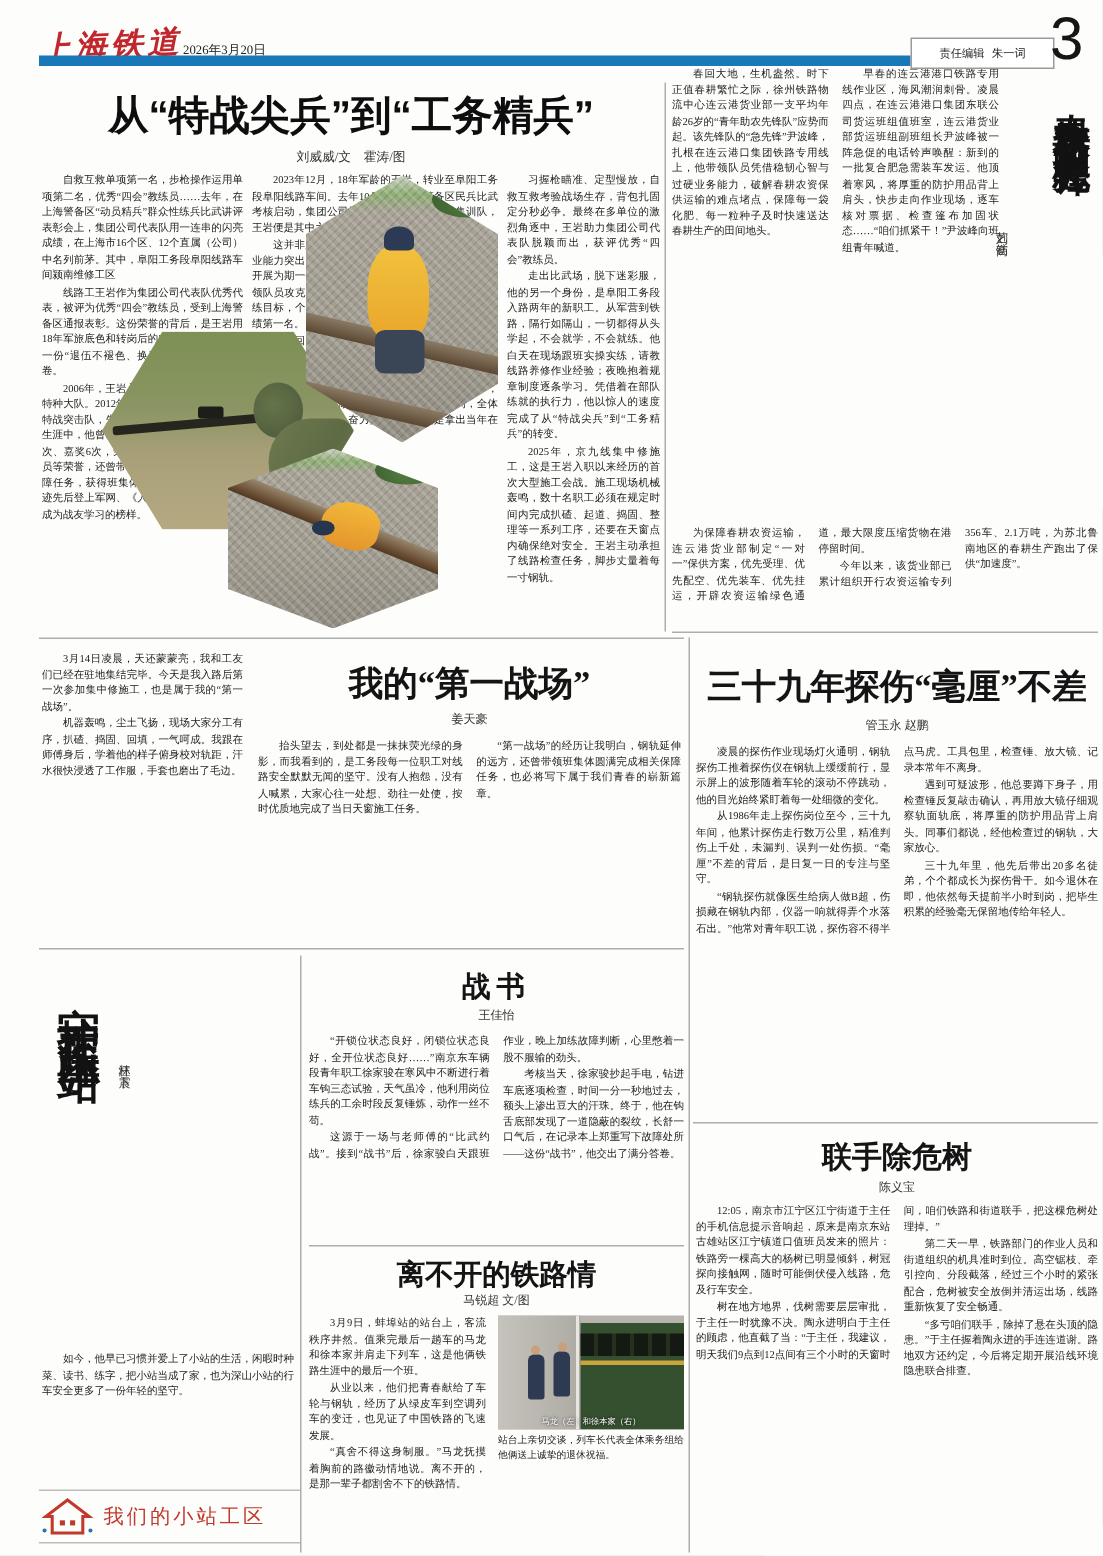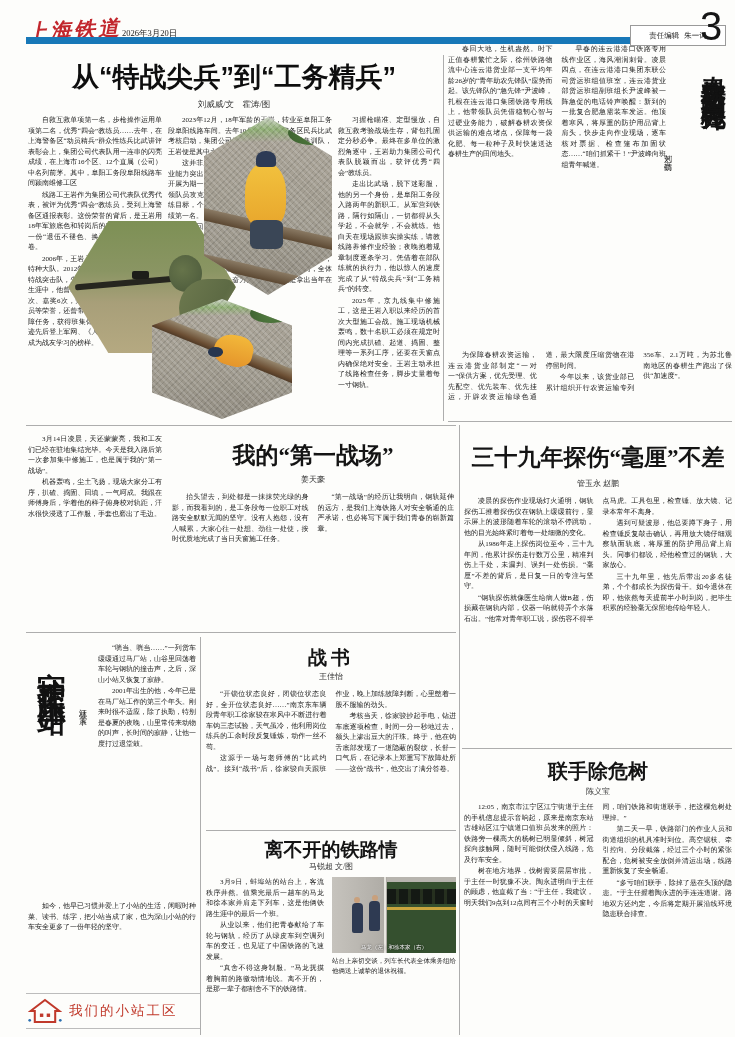--- a/index.html
+++ b/index.html
@@ -10,21 +10,21 @@
   .hr{position:absolute;height:1px;background:#adadad;}
   .vr{position:absolute;width:1px;background:#adadad;}
   
   .masthead{position:absolute;left:26px;top:16px;font-size:21px;font-weight:bold;font-style:italic;
             color:#c2272d;letter-spacing:3px;transform:rotate(-3deg);font-family:"Liberation Serif",serif;}
   .pubdate{position:absolute;left:122px;top:28px;font-size:8.5px;color:#222;}
   .bluebar{position:absolute;left:26px;top:37px;width:676px;height:7px;background:#1878b8;}
   .sectionbox{position:absolute;left:338px;top:22px;width:100px;height:26px;background:#fff;border:2px solid #111;
               z-index:3;display:flex;align-items:center;justify-content:center;}
   .sectionbox span{font-family:"Liberation Sans",sans-serif;font-weight:900;font-size:17px;letter-spacing:2px;color:#111;}
-  .editorbox{position:absolute;left:630px;top:25px;width:94px;height:19px;background:#fff;border:1px solid #9a9a9a;
+  .editorbox{position:absolute;left:607px;top:25px;width:94px;height:19px;background:#fff;border:1px solid #9a9a9a;
              z-index:3;display:flex;align-items:center;justify-content:center;gap:5px;font-size:7.5px;color:#222;}
   .pagenum{position:absolute;left:700px;top:6px;font-family:"Liberation Sans",sans-serif;font-size:40px;
            font-weight:400;color:#161616;z-index:4;line-height:1;}
   
   .bt p{margin:0 0 1px;text-indent:2em;font-size:7px;line-height:1.5;text-align:justify;color:#1b1b1b;}
   .bt p.noind{text-indent:0;}
   .cols2{column-count:2;column-gap:9px;}
   .cols3{column-count:3;column-gap:9px;}
   .clip{overflow:hidden;}
   
@@ -184,35 +184,31 @@
   <div class="abs" style="left:26px;top:428px;width:430px;height:202px;">
     <div class="abs bt clip" style="left:2px;top:6px;width:134px;height:192px;">
       <p>3月14日凌晨，天还蒙蒙亮，我和工友们已经在驻地集结完毕。今天是我入路后第一次参加集中修施工，也是属于我的“第一战场”。</p>
       <p>机器轰鸣，尘土飞扬，现场大家分工有序，扒碴、捣固、回填，一气呵成。我跟在师傅身后，学着他的样子俯身校对轨距，汗水很快浸透了工作服，手套也磨出了毛边。</p>
     </div>
     <div class="abs" style="left:146px;top:0;width:282px;height:202px;">
       <div class="t-serif" style="top:12px;font-size:23px;">我的“第一战场”</div>
       <div class="byline" style="top:46px;font-size:8px;">姜天豪</div>
       <div class="abs bt cols2 clip" style="left:0;top:64px;width:282px;height:132px;">
         <p>抬头望去，到处都是一抹抹荧光绿的身影，而我看到的，是工务段每一位职工对线路安全默默无闻的坚守。没有人抱怨，没有人喊累，大家心往一处想、劲往一处使，按时优质地完成了当日天窗施工任务。</p>
-        <p>“第一战场”的经历让我明白，钢轨延伸的远方，是我们上海铁路人对安全畅通的庄严承诺，也必将写下属于我们青春的崭新篇章。</p>
+        <p>“第一战场”的经历让我明白，钢轨延伸的远方，还曾带领班集体圆满完成相关保障任务，也必将写下属于我们青春的崭新篇章。</p>
       </div>
     </div>
   </div>
 
   <div class="hr" style="left:26px;top:632px;width:430px;"></div>
   <div class="vr" style="left:200px;top:637px;height:398px;"></div>
 
   <div class="abs" style="left:26px;top:637px;width:172px;height:398px;">
     <div class="vtitle abs" style="left:6px;top:12px;height:256px;font-size:28px;letter-spacing:6px;">守护在深山小站</div>
     <div class="vbyline abs" style="left:50px;top:66px;">汪林　卜震</div>
-    <div class="abs bt clip" style="left:72px;top:6px;width:98px;height:252px;">
-      <p>“咣当、咣当……”一列货车缓缓通过马厂站，山谷里回荡着车轮与钢轨的撞击声，之后，深山小站又恢复了寂静。</p>
-      <p>2001年出生的他，今年已是在马厂站工作的第三个年头。刚来时很不适应，除了执勤，特别是春夏的夜晚，山里常传来动物的叫声，长时间的寂静，让他一度打过退堂鼓。</p>
-    </div>
     <div class="abs bt clip" style="left:2px;top:264px;width:168px;height:90px;">
       <p>如今，他早已习惯并爱上了小站的生活，闲暇时种菜、读书、练字，把小站当成了家，也为深山小站的行车安全更多了一份年轻的坚守。</p>
     </div>
     <div class="abs logo-row" style="left:0;top:356px;width:170px;">
       <svg width="34" height="26" viewBox="0 0 40 30">
         <path d="M20 2 L37 15 L32 15 L32 28 L8 28 L8 15 L3 15 Z" fill="none" stroke="#c0392b" stroke-width="2.4"></path>
         <rect x="14" y="18" width="4" height="4" fill="#c0392b"></rect>
         <rect x="22" y="18" width="4" height="4" fill="#c0392b"></rect>
         <circle cx="2" cy="26" r="1.6" fill="#2a6fb0"></circle>
         <circle cx="38" cy="26" r="1.6" fill="#2a6fb0"></circle>

